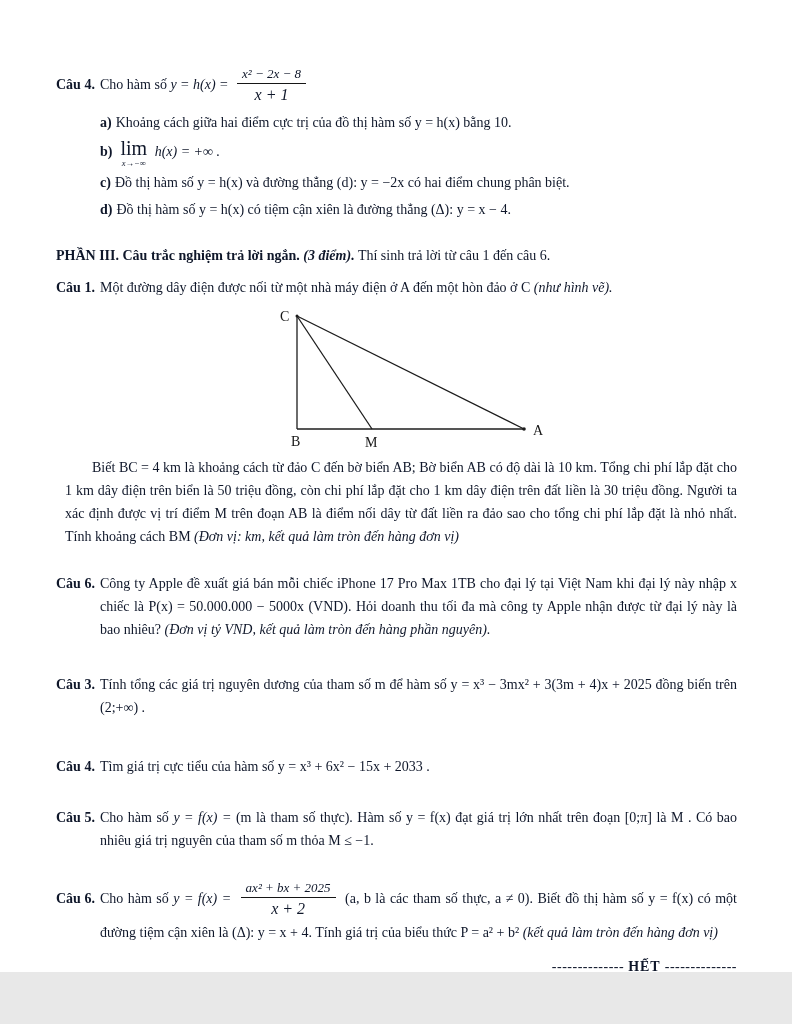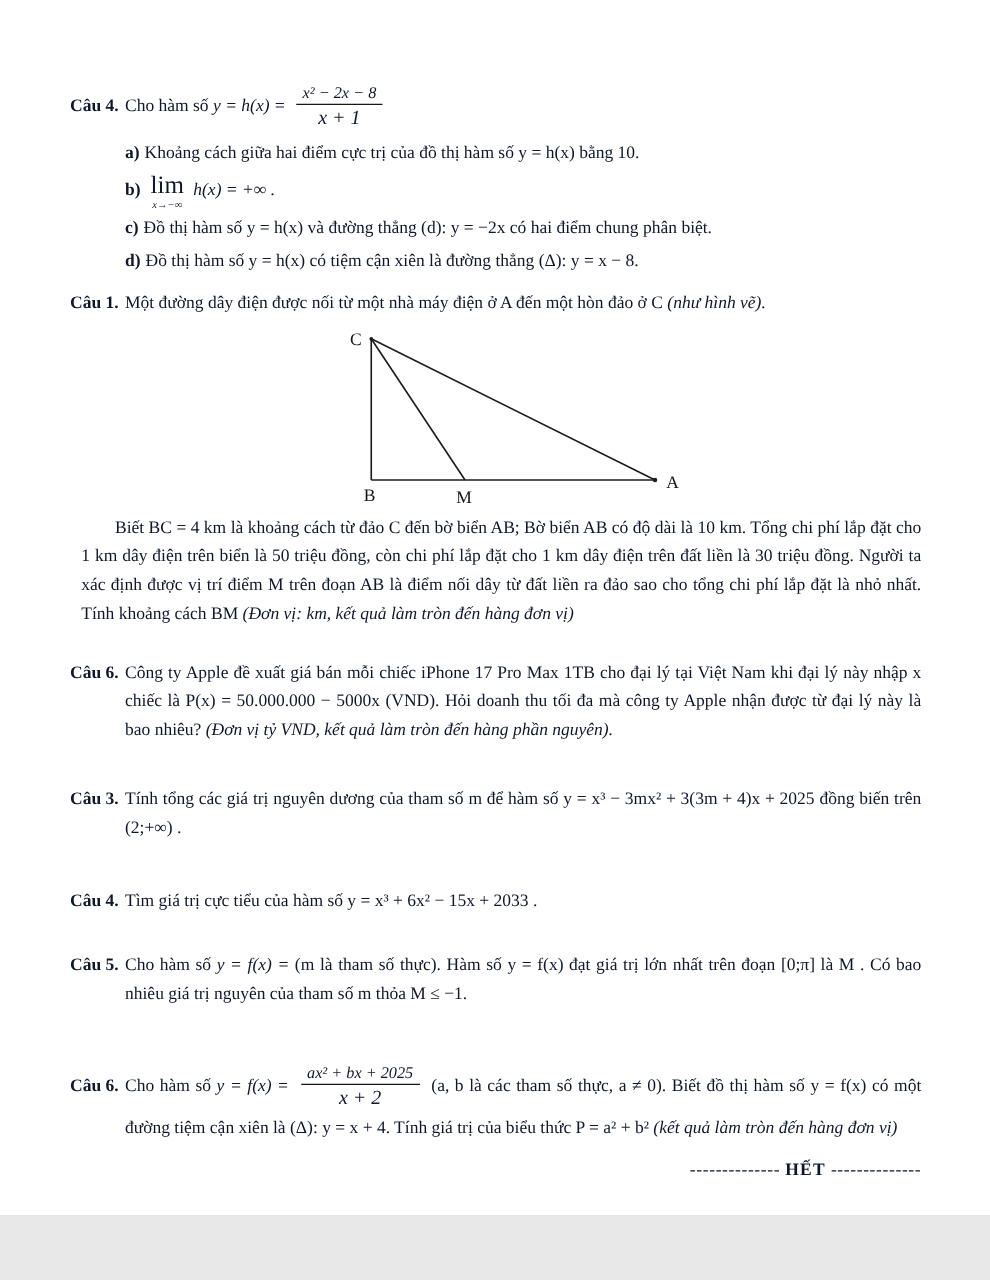--- a/index.html
+++ b/index.html
@@ -90,21 +90,21 @@
     text-indent:27px;
     text-align:justify;
     line-height:23px;
     margin-top:4px;
   }
 
   .section-q2{margin-top:24px;}
   .section-q3{margin-top:32px;}
   .section-q4bot{margin-top:36px;}
   .section-q5{margin-top:28px;}
-  .section-q6{margin-top:41px;}
+  .section-q6{margin-top:26px;}
 
   .footer{
     text-align:right;
     margin-top:12px;
     line-height:22px;
     letter-spacing:0.5px;
   }
   .footer .bold{letter-spacing:1px;}
 </style>
 </head>
@@ -123,25 +123,30 @@
         <span class="optkey">a)</span><span>Khoảng cách giữa hai điểm cực trị của đồ thị hàm số y = h(x) bằng 10.</span>
       </div>
       <div class="optline">
         <span class="optkey">b)</span><span class="limstack"><span class="limtop">lim</span><span class="limsub">x→−∞</span></span>
         <span class="mathit">h(x) = +∞ .</span>
       </div>
       <div class="optline">
         <span class="optkey">c)</span><span>Đồ thị hàm số y = h(x) và đường thẳng (d): y = −2x có hai điểm chung phân biệt.</span>
       </div>
       <div class="optline">
-        <span class="optkey">d)</span><span>Đồ thị hàm số y = h(x) có tiệm cận xiên là đường thẳng (Δ): y = x − 8.</span>
-      </div>
-    </div>
-  </section>
-
+        <span class="optkey">d)</span><span>Đồ thị hàm số y = h(x) có tiệm cận xiên là đường thẳng (Δ): y = x − 4.</span>
+      </div>
+    </div>
+  </section>
+
+  <div class="part3-heading">
+    <span class="bold">PHẦN III. Câu trắc nghiệm trả lời ngắn.</span>
+    <span class="boldit">(3 điểm).</span>
+    <span>Thí sinh trả lời từ câu 1 đến câu 6.</span>
+  </div>
 
   <section class="q1-block">
     <div class="q">
       <span class="qlabel">Câu 1.</span><span>Một đường dây điện được nối từ một nhà máy điện ở A đến một hòn đảo ở C</span>
       <span class="it">(như hình vẽ).</span>
     </div>
 
     <div class="figure-wrap">
       <svg width="300" height="145" viewBox="0 0 300 145">
         <g stroke="#1c1c1c" stroke-width="1.3" fill="none">

